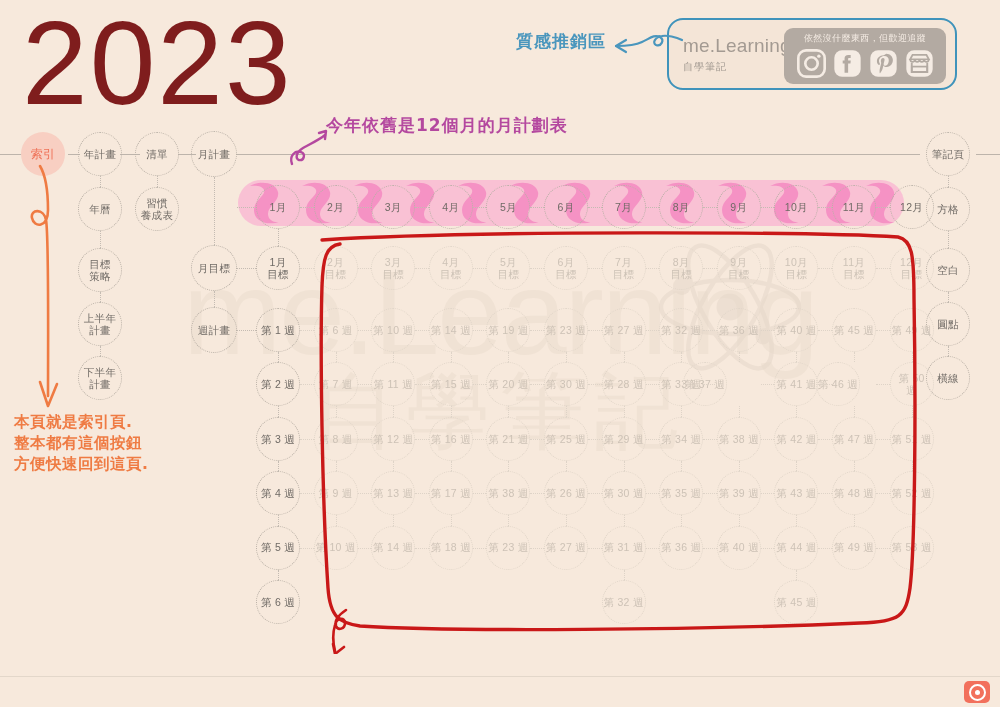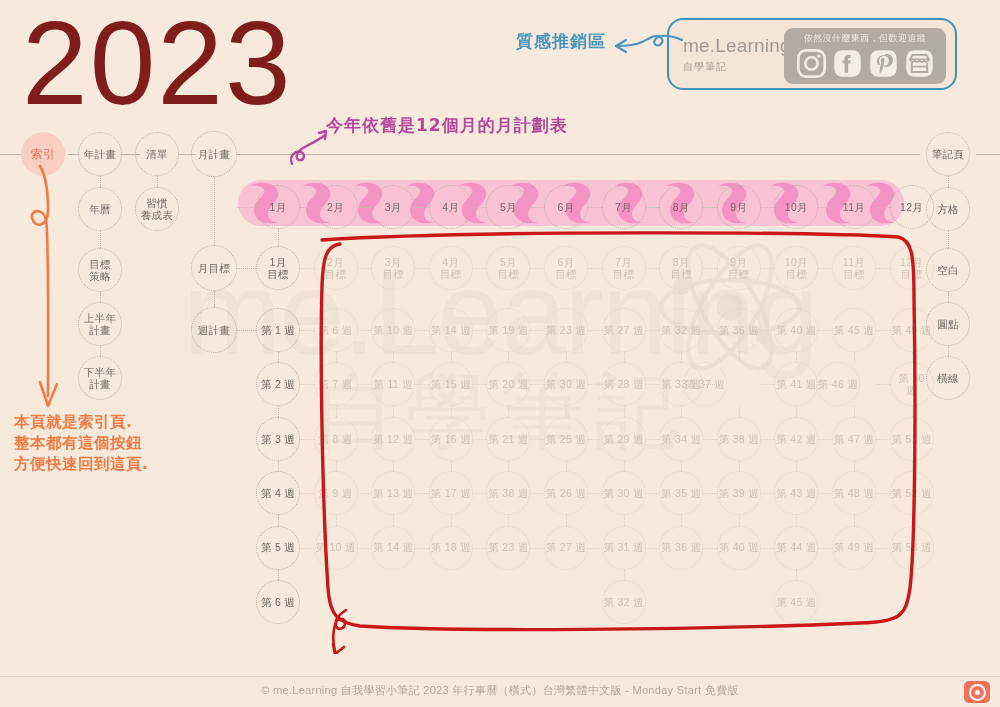--- a/index.html
+++ b/index.html
@@ -703,20 +703,19 @@
              C 616 180, 615 320, 610 360 C 606 388, 600 394, 560 395
              C 400 402, 150 404, 60 398 C 40 395, 30 390, 28 360
              C 22 270, 20 120, 22 58 C 23 30, 26 18, 40 16" fill="none" stroke="#c91818" stroke-width="3.4" stroke-linecap="round" stroke-linejoin="round"></path>
   </svg>
   <svg class="hand" style="left:328px;top:608px;width:44px;height:46px;">
     <path d="M18 2c-6 4-12 10-10 16 2 5 9 3 9-3 0-6-8-6-10 2-3 10-2 18 0 26" fill="none" stroke="#c91818" stroke-width="2.6" stroke-linecap="round"></path>
     <path d="M5 36l2 10 9-7" fill="none" stroke="#c91818" stroke-width="2.6" stroke-linecap="round" stroke-linejoin="round"></path>
   </svg>
 
   <div class="footer-line"></div>
-  <div class="footer-txt">© me.Learning 自我學習小筆記 2023 年行事曆（橫式）台灣繁體中文版 - Monday Start 免費版</div>
   <div class="footer-badge">
     <div class="ring">
       <div class="dot"></div>
     </div>
   </div>
 
 </div>
 
 </body></html>

